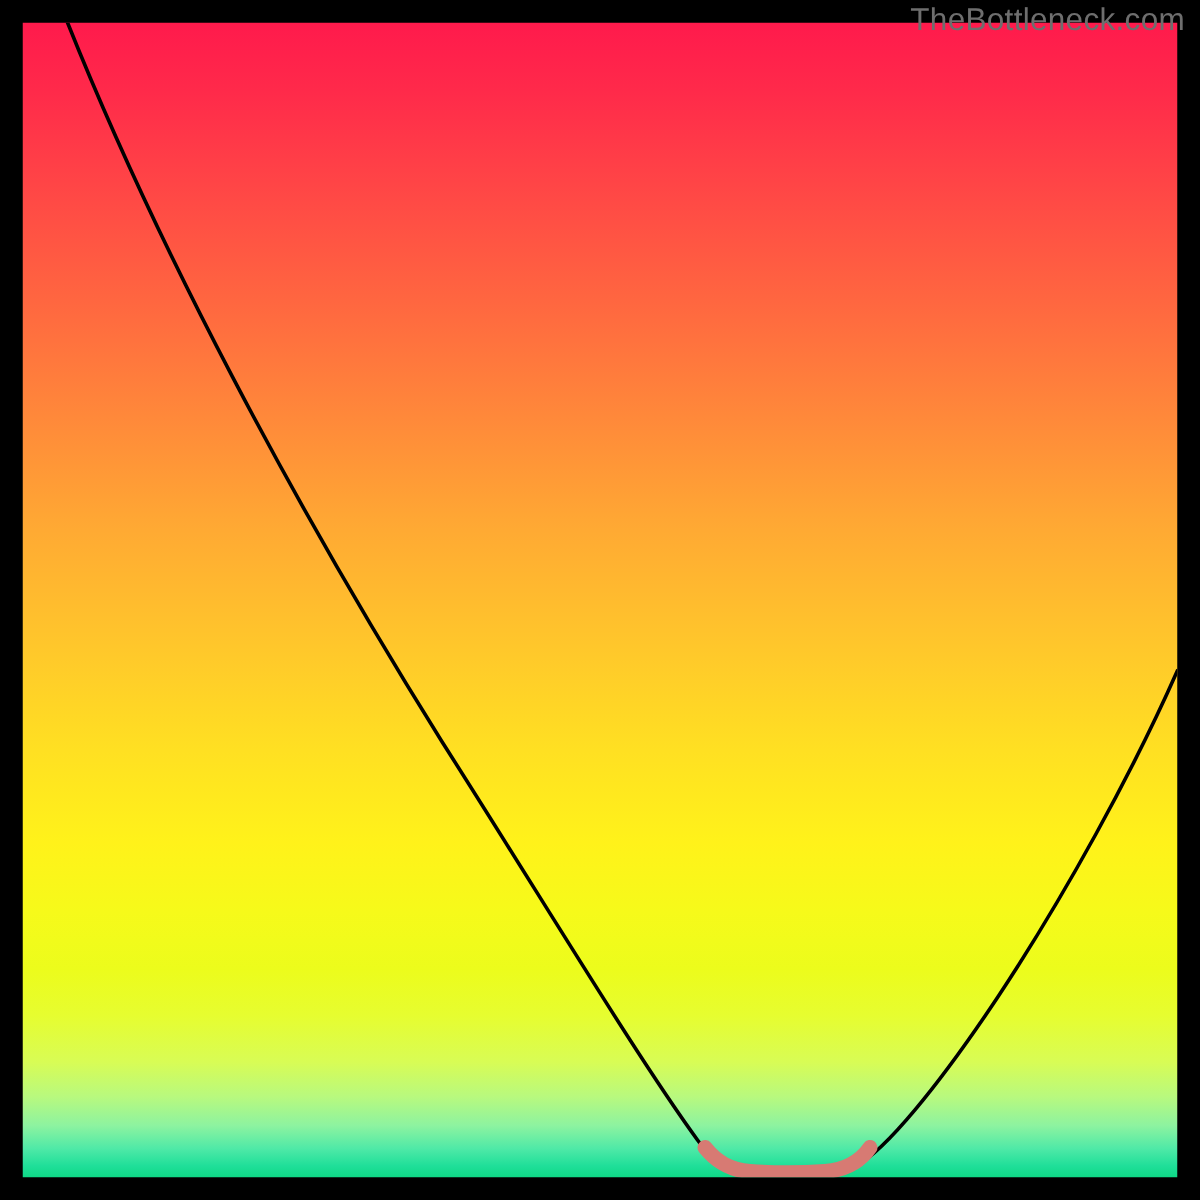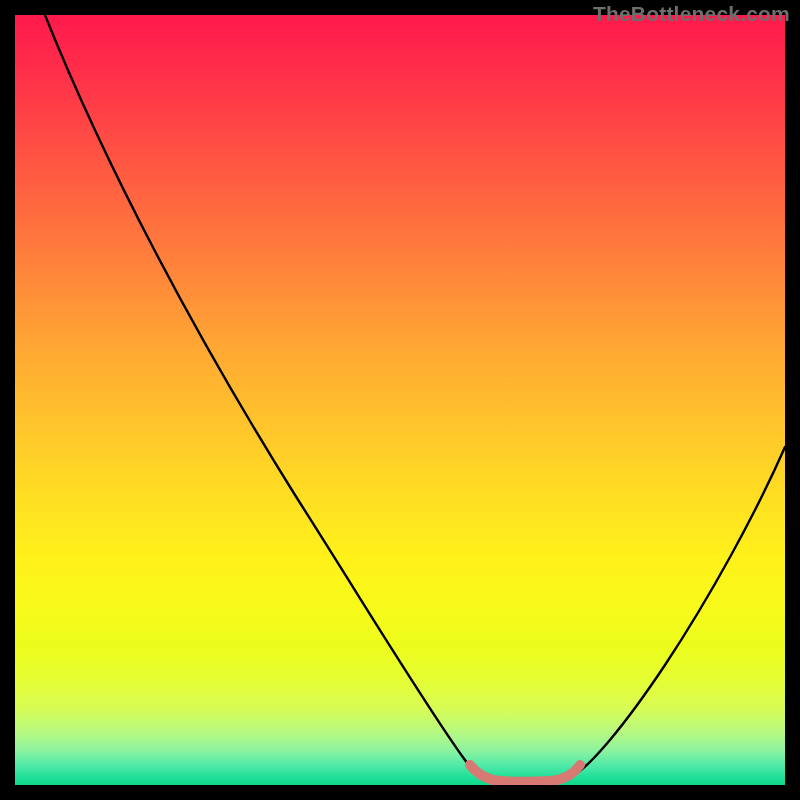--- a/index.html
+++ b/index.html
@@ -54,21 +54,21 @@
     left: 0; top: 0;
     width: 770px;
     height: 770px;
   }
   .watermark {
     position: absolute;
     top: 2px;
     right: 10px;
     color: #6e6e6e;
     font-size: 21px;
-    font-weight: 700;
+    font-weight: 400;
     letter-spacing: 0.2px;
   }
 </style>
 </head>
 <body>
 
 <div class="stage">
 
   <div class="plot">
     <div class="gradient"></div>

